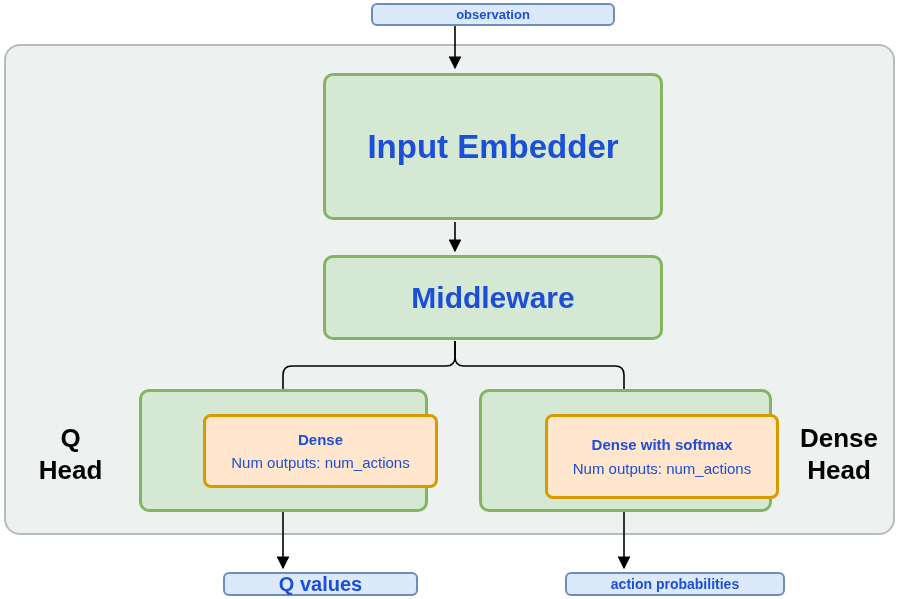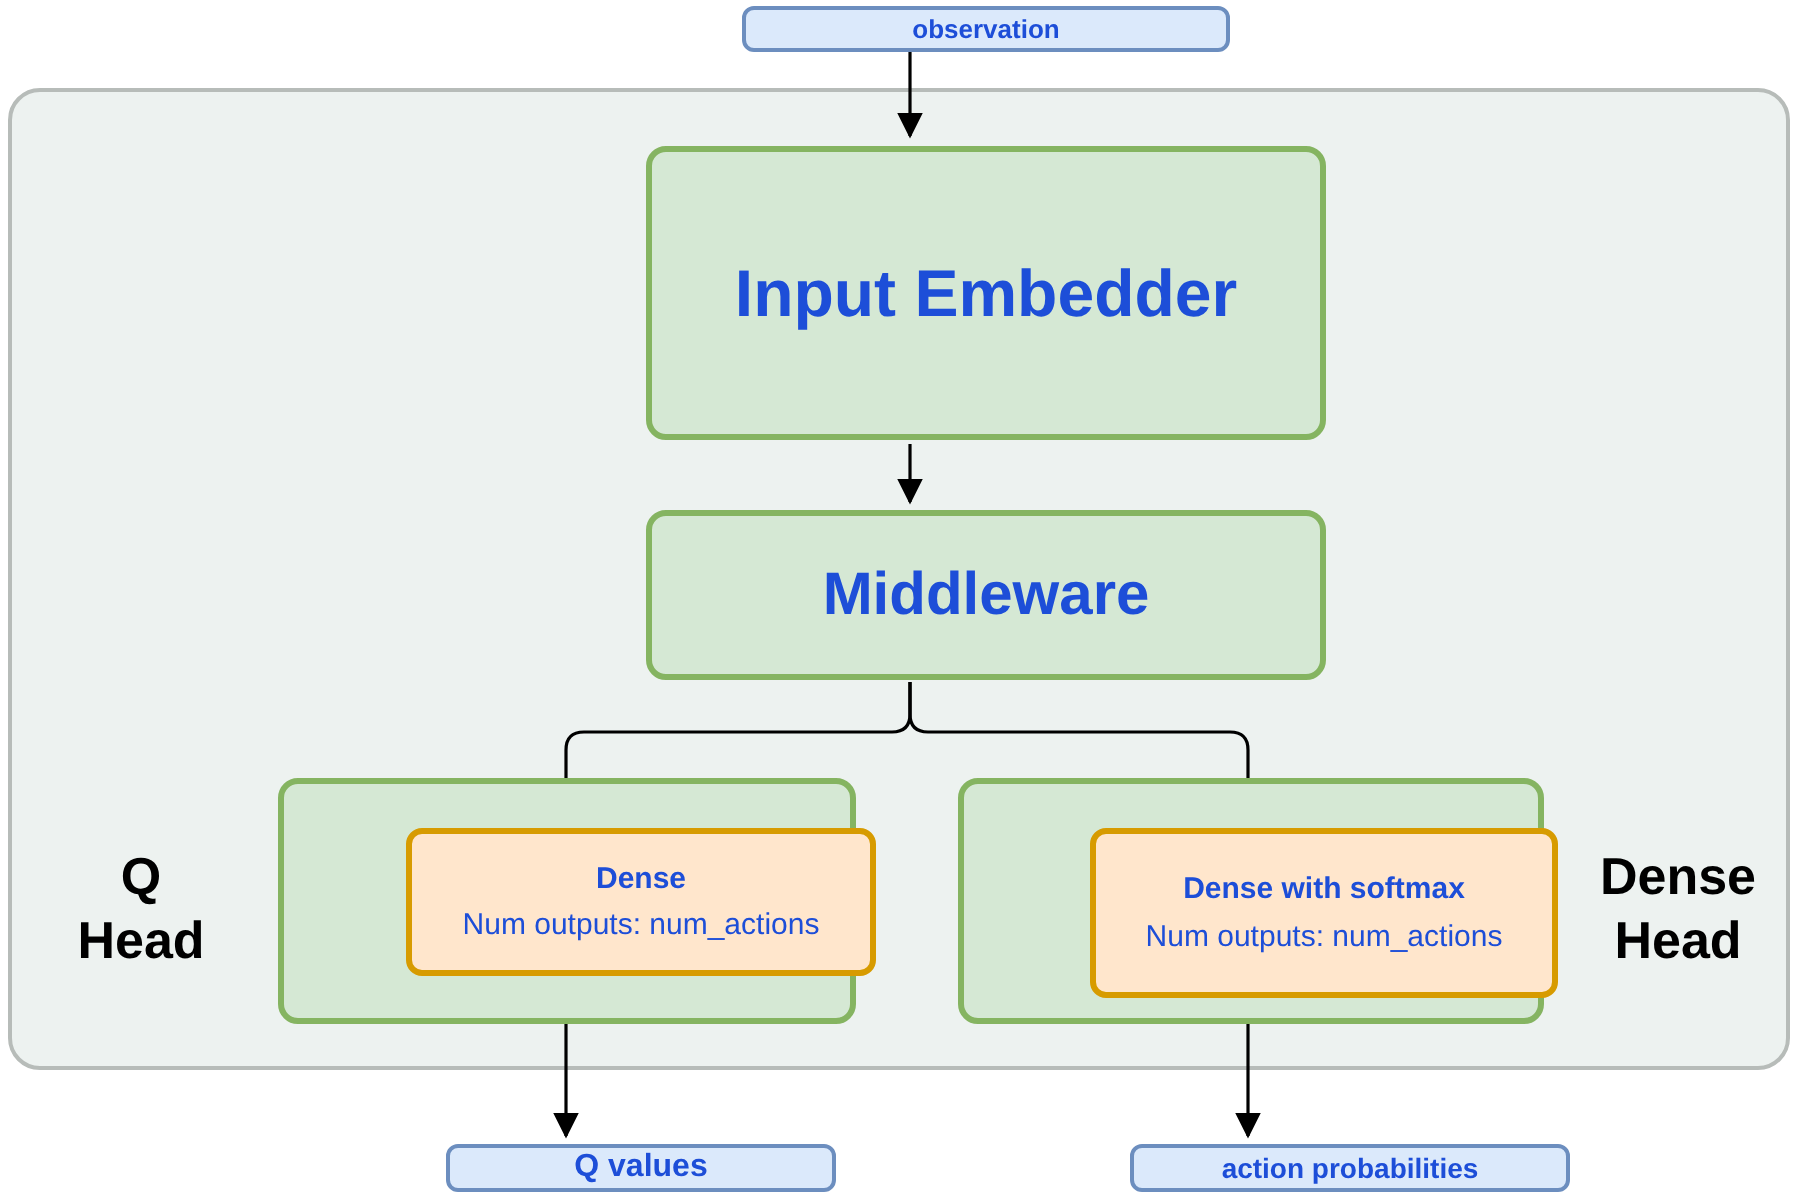--- a/index.html
+++ b/index.html
@@ -87,21 +87,21 @@
   }
   #input-embedder { left: 285px; top: 73px;  width: 340px; height: 147px; font-size: 33px; }
   #middleware     { left: 285px; top: 255px; width: 340px; height: 85px;  font-size: 30px; }
   #observation    { left: 333px; top: 3px;   width: 244px; height: 23px; }
   #q-group        { left: 139px; top: 389px; width: 289px; height: 123px; }
   #policy-group   { left: 479px; top: 389px; width: 293px; height: 123px; }
   #q-dense        { left: 165px; top: 414px; width: 235px; height: 74px; }
   #policy-dense   { left: 507px; top: 414px; width: 234px; height: 85px; }
   #q-head-label      { left: 18px;  top: 423px; width: 105px; }
   #policy-head-label { left: 780px; top: 423px; width: 118px; }
-  #q-values       { left: 185px; top: 572px; width: 195px; height: 24px; font-size: 16px; }
+  #q-values       { left: 185px; top: 572px; width: 195px; height: 24px; font-size: 20px; }
   #action-probs   { left: 527px; top: 572px; width: 220px; height: 24px; font-size: 14px; }
 </style>
 </head>
 <body>
 
 <div id="stage">
 
   <div class="outer-container"></div>
 
   <svg class="arrows" viewBox="0 0 910 599" xmlns="http://www.w3.org/2000/svg">

